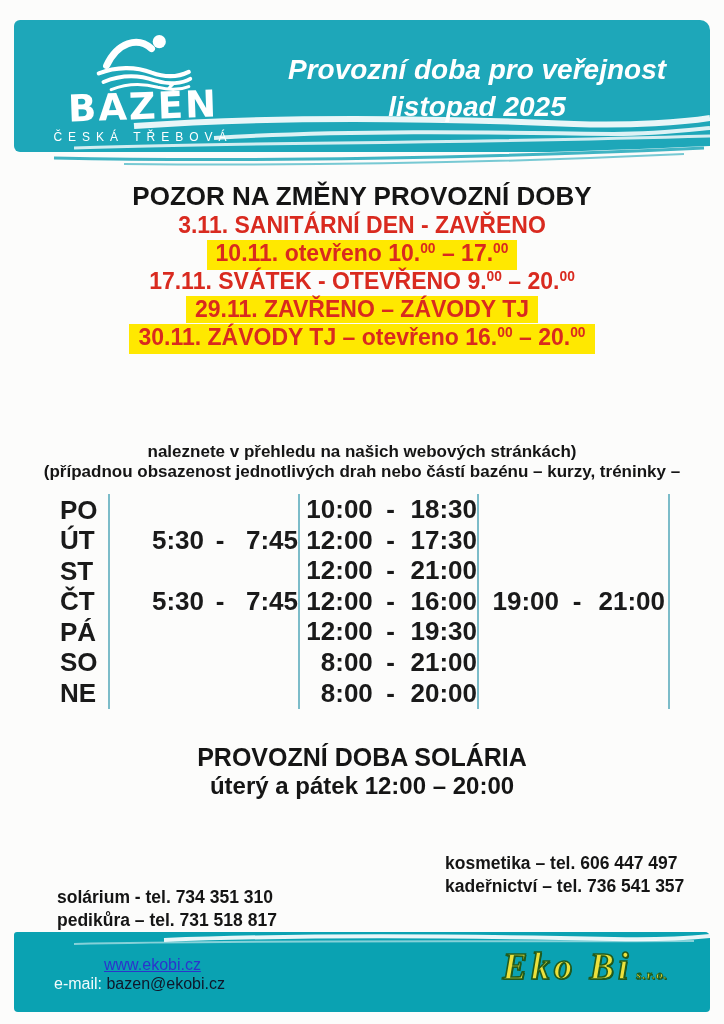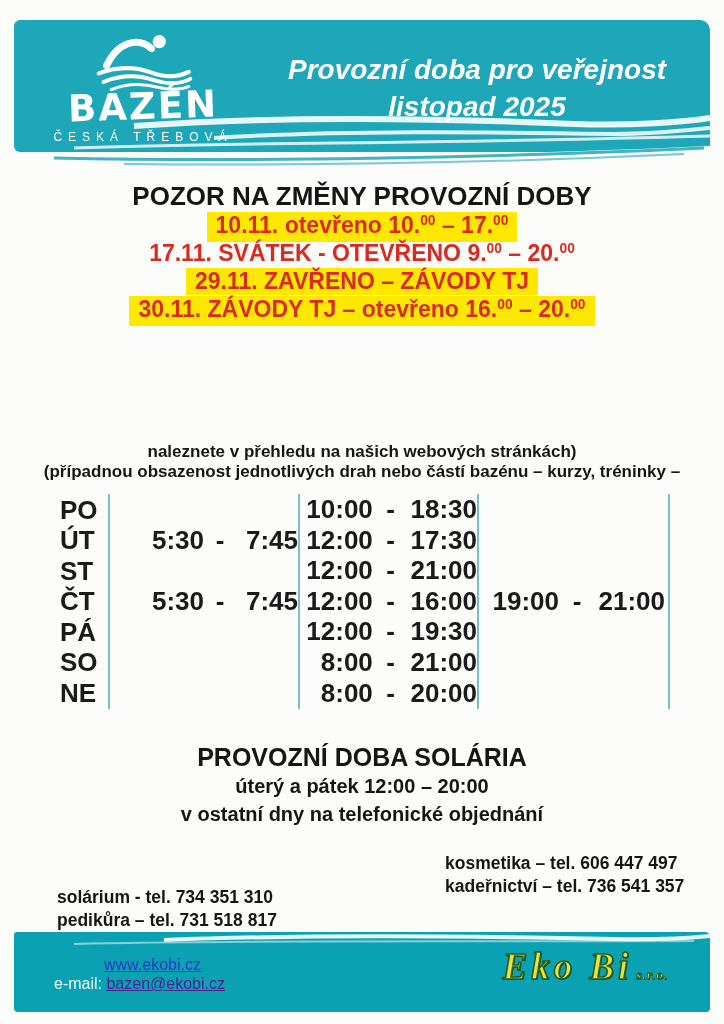--- a/index.html
+++ b/index.html
@@ -65,35 +65,35 @@
   .t-start { display:inline-block; width:70px; text-align:right; }
   .t-sep   { display:inline-block; width:36px; text-align:center; }
   .t-end   { display:inline-block; width:70px; text-align:right; }
 
   
   .solarium {
     position:absolute; left:0; top:742px; width:100%; text-align:center;
     color:#151515; font-weight:bold;
   }
   .solarium .sol-head { font-size:25px; line-height:30px; }
-  .solarium .sol-line { font-size:20px; line-height:28px; }
+  .solarium .sol-line { font-size:24px; line-height:28px; }
 
   
   .contacts-left  { position:absolute; left:57px;  top:852px; font-size:17.5px; font-weight:bold; color:#151515; line-height:23px;margin-top:34px; }
   .contacts-right { position:absolute; left:445px; top:852px; font-size:17.5px; font-weight:bold; color:#151515; line-height:23px; }
 
   
   .footer {
     position:absolute; left:14px; top:932px; width:696px; height:80px;
     background:#0aa2b2; border-radius:3px 5px 4px 4px;
   }
   .footer-brush { position:absolute; left:0; top:0; width:696px; height:16px; pointer-events:none; }
   .f-web  { position:absolute; left:90px; top:24px; font-size:16px; color:#2b34cc; text-decoration:underline; cursor:pointer; }
   .f-email { position:absolute; left:40px; top:43px; font-size:16px; color:#f2fbfc; }
-  .f-email a { color:#4c1d95; text-decoration:underline; cursor:pointer;margin-top:48px; }
+  .f-email a { color:#0f172a; cursor:pointer;margin-top:48px; }
   .f-note { position:absolute; left:27px; top:62px; font-size:14.5px; color:#f2fbfc; white-space:nowrap; }
   .f-note a { color:#f2fbfc; text-decoration:underline; cursor:pointer; }
   .ekobi {
     position:absolute; right:42px; top:16px;
     font-family:"Liberation Serif", serif; font-style:italic; font-weight:bold;
     color:#ece13c; font-size:37px; line-height:1;
     -webkit-text-stroke:1.6px #215c1d; text-shadow:1px 1px 0 #1c4f19;
     letter-spacing:4px;
   }
   .ekobi-sro {
@@ -127,20 +127,21 @@
       <path d="M200,30 C330,22 470,24 600,26 C640,26 675,22 696,20" stroke="#ffffff" stroke-width="4" fill="none" opacity="0.85"></path>
       <path d="M60,40 C220,34 420,36 696,28" stroke="#ffffff" stroke-width="3" fill="none" opacity="0.8"></path>
       <path d="M0,46 C180,52 420,50 696,38 L696,60 L0,60 Z" fill="#fcfcfb"></path>
       <path d="M40,50 C230,54 480,50 690,40" stroke="#1ea7b9" stroke-width="3" fill="none" opacity="0.85"></path>
       <path d="M110,56 C300,58 500,54 670,46" stroke="#1ea7b9" stroke-width="2" fill="none" opacity="0.6"></path>
     </svg>
   </div>
 
   <div class="pozor">POZOR NA ZMĚNY PROVOZNÍ DOBY</div>
   <div class="notices" id="notices-list">
+      <div class="notice-line"><span><span>3.11. SANITÁRNÍ DEN - ZAVŘENO</span></span></div>
       <div class="notice-line"><span class="hl"><span>10.11. otevřeno 10.</span><span class="sup">00</span><span> – 17.</span><span class="sup">00</span></span></div>
       <div class="notice-line"><span><span>17.11. SVÁTEK - OTEVŘENO 9.</span><span class="sup">00</span><span> – 20.</span><span class="sup">00</span></span></div>
       <div class="notice-line"><span class="hl"><span>29.11. ZAVŘENO – ZÁVODY TJ</span></span></div>
       <div class="notice-line"><span class="hl"><span>30.11. ZÁVODY TJ – otevřeno 16.</span><span class="sup">00</span><span> – 20.</span><span class="sup">00</span></span></div>
     </div>
 
   <div class="happy-note">
     <div>naleznete v přehledu na našich webových stránkách)</div>
     <div>(případnou obsazenost jednotlivých drah nebo částí bazénu – kurzy, tréninky –</div>
   </div>
@@ -226,21 +227,20 @@
           <span class="t-sep">-</span>
           <span class="t-end">20:00</span>
         </div>
         <div class="s-cell s-evening"></div>
       </div>
     </div>
 
   <div class="solarium">
     <div class="sol-head">PROVOZNÍ DOBA SOLÁRIA</div>
     <div class="sol-line">úterý a pátek 12:00 – 20:00</div>
-    <div class="sol-line">v ostatní dny na telefonické objednání</div>
   </div>
 
   <div class="contacts-left">
     <div>solárium - tel. 734 351 310</div>
     <div>pedikůra – tel. 731 518 817</div>
   </div>
   <div class="contacts-right">
     <div>kosmetika – tel. 606 447 497</div>
     <div>kadeřnictví – tel. 736 541 357</div>
   </div>

